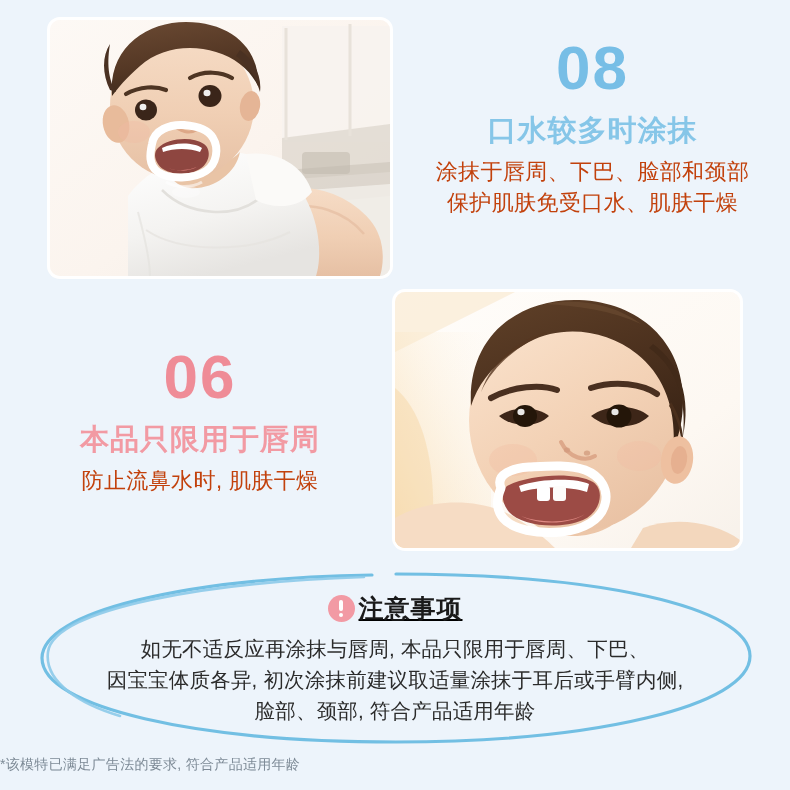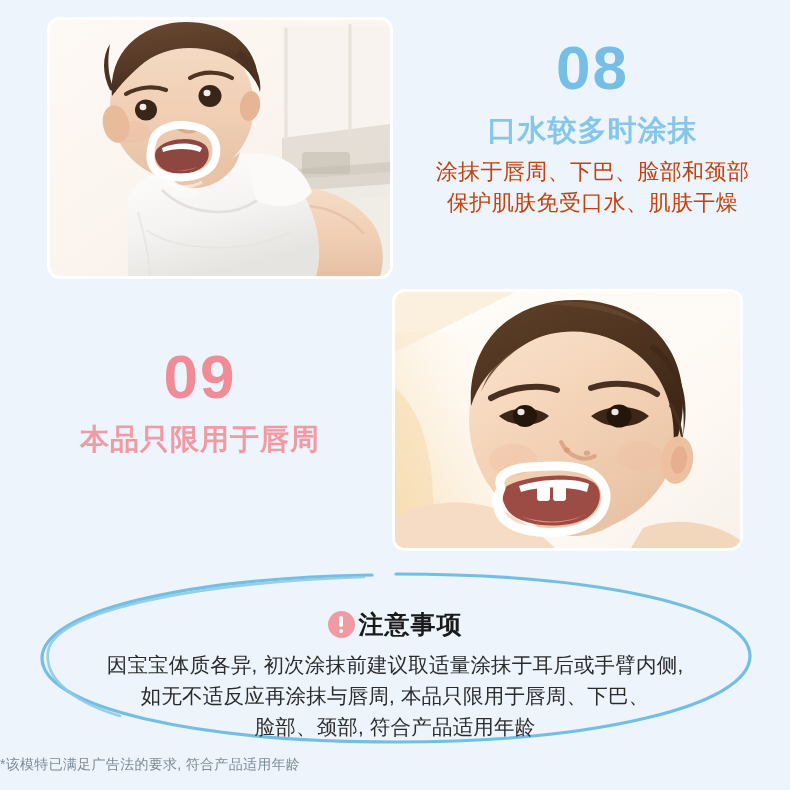--- a/index.html
+++ b/index.html
@@ -109,21 +109,22 @@
     left: 0;
     top: 0;
     width: 722px;
     text-align: center;
   }
   .notice-head {
     display: flex;
     align-items: center;
     justify-content: center;
     gap: 4px;
-    margin-top: 40px;
+    margin-top: 24px;
+    text-decoration: underline;
   }
   .warn-icon {
     width: 27px;
     height: 27px;
     border-radius: 50%;
     background: #f29aa4;
     display: flex;
     align-items: center;
     justify-content: center;
     flex: 0 0 auto;
@@ -266,22 +267,25 @@
   <div class="sec sec-03">
     <div class="big-num num-blue">08</div>
     <div class="sub-title sub-blue">口水较多时涂抹</div>
     <div class="body-txt">
       <div>涂抹于唇周、下巴、脸部和颈部</div>
       <div>保护肌肤免受口水、肌肤干燥</div>
     </div>
   </div>
 
   <div class="sec sec-04">
-    <div class="big-num num-pink">09</div>
+    <div class="big-num num-pink">06</div>
     <div class="sub-title sub-pink">本品只限用于唇周</div>
+    <div class="body-txt">
+      <div>防止流鼻水时, 肌肤干燥</div>
+    </div>
   </div>
 
   <div class="photo photo-2">
     <svg class="photo-inner" viewBox="0 0 345 256" preserveAspectRatio="xMidYMid slice">
       <defs>
         <linearGradient id="bg2" x1="0" y1="0" x2="1" y2="1">
           <stop offset="0%" stop-color="#fffdfa"></stop>
           <stop offset="70%" stop-color="#fdf8f2"></stop>
           <stop offset="100%" stop-color="#f7f1ea"></stop>
         </linearGradient>
@@ -365,22 +369,22 @@
     </svg>
 
     <div class="notice-body">
       <div class="notice-head">
         <span class="warn-icon">
           <span class="bang"></span>
         </span>
         <span class="notice-title">注意事项</span>
       </div>
       <div class="notice-lines">
+        <div>如无不适反应再涂抹与唇周, 本品只限用于唇周、下巴、</div>
         <div>因宝宝体质各异, 初次涂抹前建议取适量涂抹于耳后或手臂内侧,</div>
-        <div>如无不适反应再涂抹与唇周, 本品只限用于唇周、下巴、</div>
         <div>脸部、颈部, 符合产品适用年龄</div>
       </div>
     </div>
   </div>
 
   <div class="footer-note">*该模特已满足广告法的要求, 符合产品适用年龄</div>
 
 </div>
 
 </body></html>

